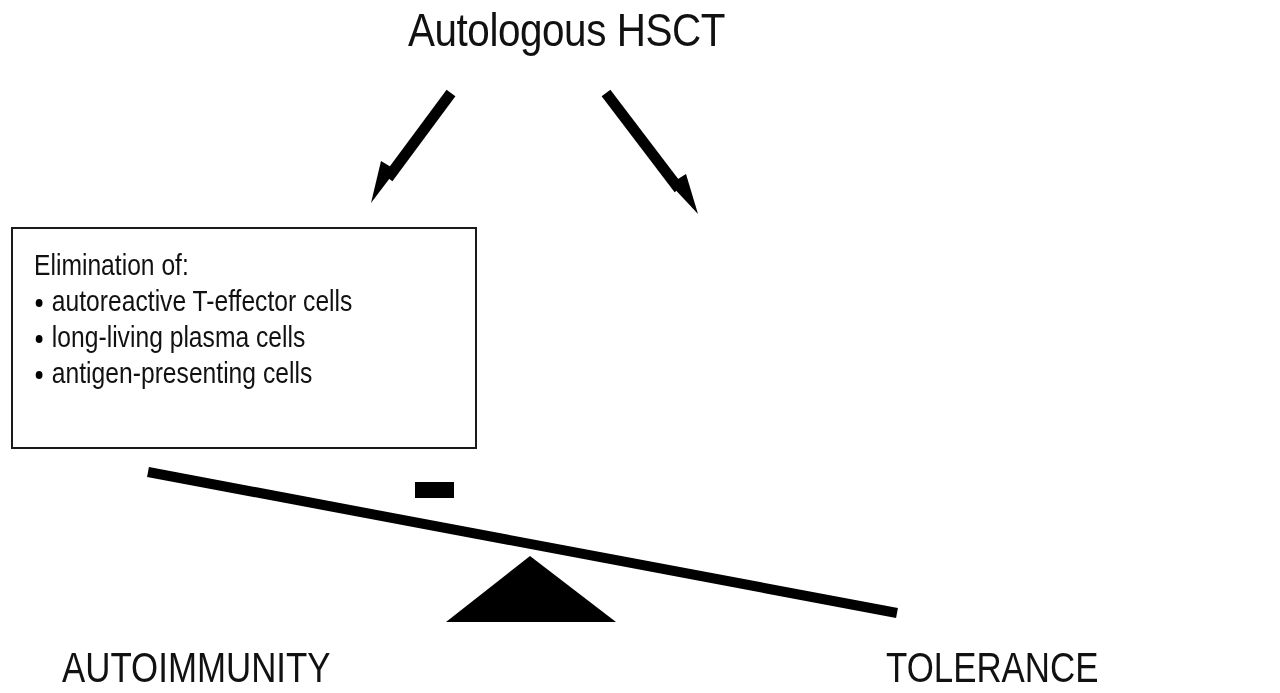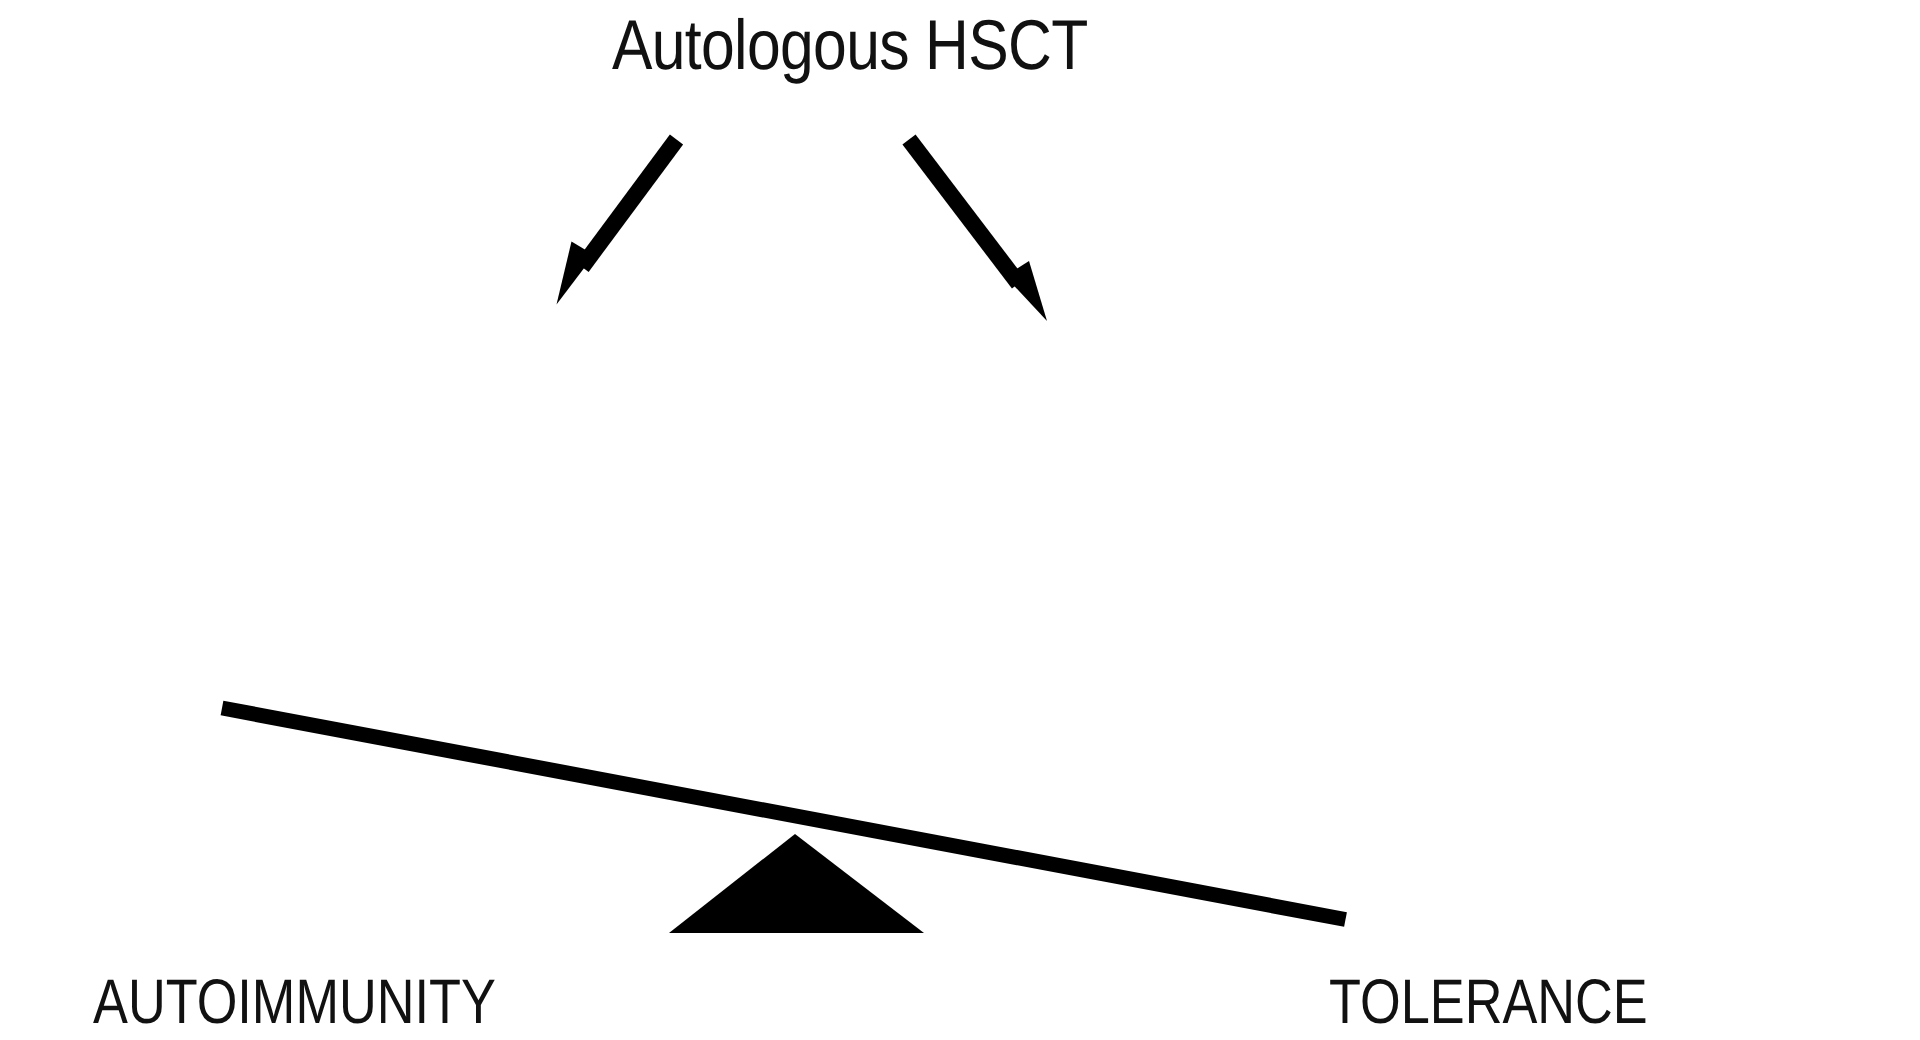--- a/index.html
+++ b/index.html
@@ -158,19 +158,32 @@
     <g>
       <line x1="606" y1="93" x2="679" y2="189" stroke="#000000" stroke-width="11" stroke-linecap="butt"></line>
       <polygon points="698,214 670,184 686,174" fill="#000000"></polygon>
     </g>
 
     <line x1="148" y1="472" x2="897" y2="613" stroke="#000000" stroke-width="10" stroke-linecap="butt"></line>
 
     <polygon points="530,556 616,622 446,622" fill="#000000"></polygon>
   </svg>
 
+  <div class="panel" id="panel-left">
+
+    <div class="sign" id="minus-sign"></div>
+
+    <div class="panel-body">
+      <div class="lead-line">Elimination of:</div>
+      <ul class="bullet-list">
+        <li>autoreactive T-effector cells</li>
+        <li>long-living plasma cells</li>
+        <li>antigen-presenting cells</li>
+      </ul>
+    </div>
+  </div>
 
 
   <div class="axis-label" id="label-autoimmunity">AUTOIMMUNITY</div>
 
   <div class="axis-label" id="label-tolerance">TOLERANCE</div>
 
 </div>
 
 </body></html>

